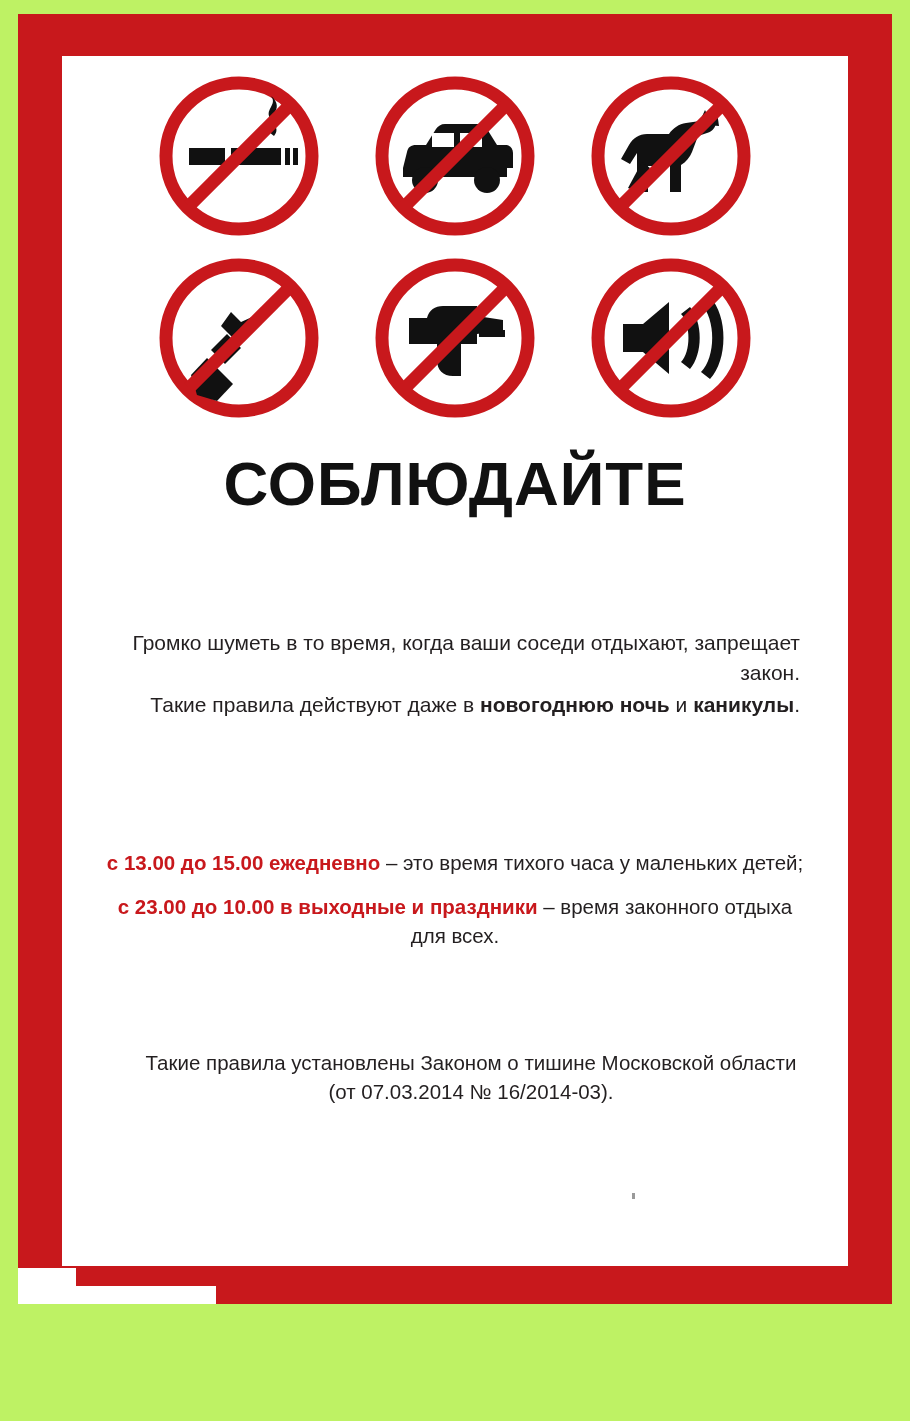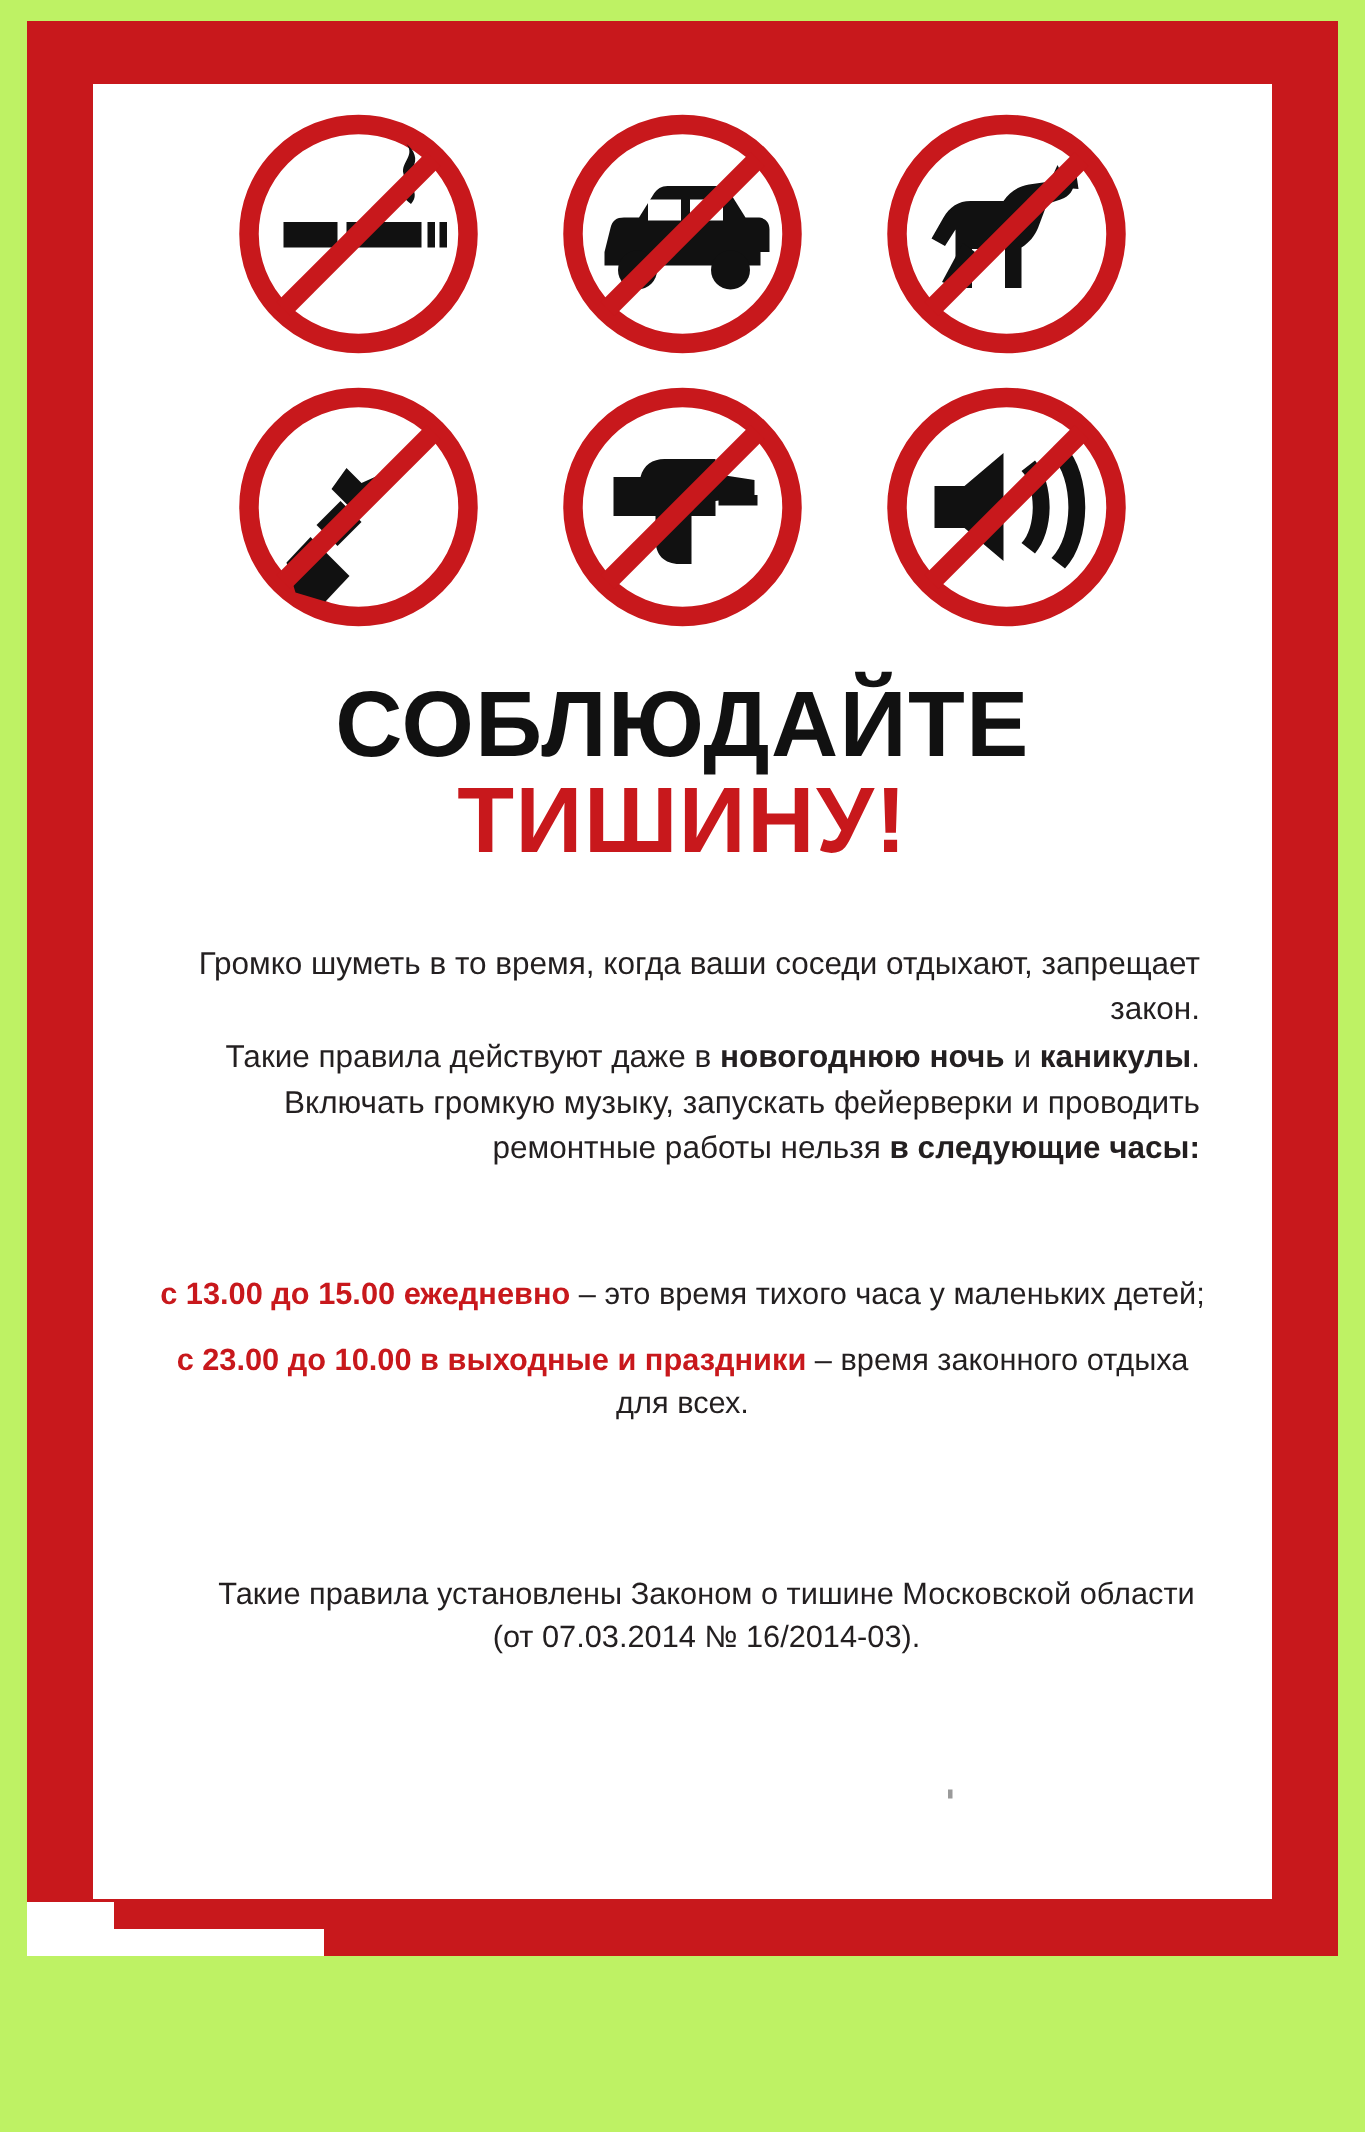--- a/index.html
+++ b/index.html
@@ -237,27 +237,25 @@
           </g>
           <line x1="36" y1="136" x2="136" y2="36" stroke="#c8181c" stroke-width="13"></line>
         </svg>
       </div>
 
     </div>
   </div>
 
   <div class="headline">
     <div class="l1">СОБЛЮДАЙТЕ</div>
-    <div class="l2">ТИШИНУ!</div>
   </div>
 
   <div class="body-text" id="intro-block">
       <p><span>Громко шуметь в то время, когда ваши соседи отдыхают, запрещает закон.</span></p>
       <p><span>Такие правила действуют даже в </span><b>новогоднюю ночь</b><span> и </span><b>каникулы</b><span>.</span></p>
-      <p><span>Включать громкую музыку, запускать фейерверки и проводить ремонтные работы нельзя </span><b>в следующие часы:</b></p>
     </div>
 
   <div class="rules" id="rules-block">
       <p><span class="accent">с 13.00 до 15.00 ежедневно</span><span> – это время тихого часа у маленьких детей;</span></p>
       <p><span class="accent">с 23.00 до 10.00 в выходные и праздники</span><span> – время законного отдыха для всех.</span></p>
     </div>
 
   <div class="law">
     <p>Такие правила установлены Законом о тишине Московской области (от 07.03.2014 № 16/2014-03).</p>
   </div>

